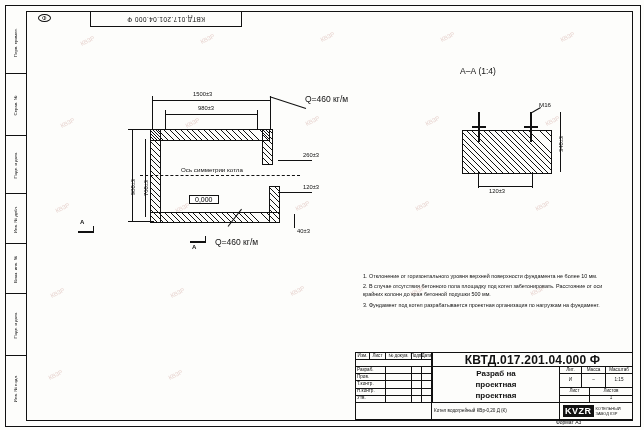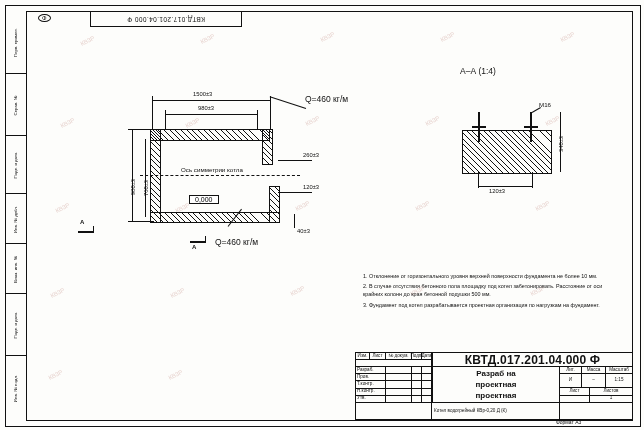--- a/index.html
+++ b/index.html
@@ -313,17 +313,24 @@
 
     <div class="cell" style="left:204px;top:35px;width:30px;height:7.5px;">Лист</div>
     <div class="cell" style="left:234px;top:35px;width:42px;height:7.5px;border-right:none;">
         <span>Листов</span>
       </div>
     <div class="cell" style="left:204px;top:42.5px;width:30px;height:7.5px;"></div>
     <div class="cell" style="left:234px;top:42.5px;width:42px;height:7.5px;border-right:none;">1</div>
 
     <div class="cell" style="left:76px;top:50px;width:128px;height:16px;border-bottom:none;justify-content:flex-start;font-size:4.6px;padding-left:2px;">Котел водогрейный КВр-0,20 Д (К)</div>
 
+    <div class="logo">
+      <span class="mark">KVZR</span>
+      <span class="txt">
+        <span style="display:block;">КОТЕЛЬНЫЙ</span>
+        <span style="display:block;">ЗАВОД КЗР</span>
+      </span>
+    </div>
   </div>
 
   <div class="fmt">Формат А3</div>
 
 </div>
 
 </body></html>

